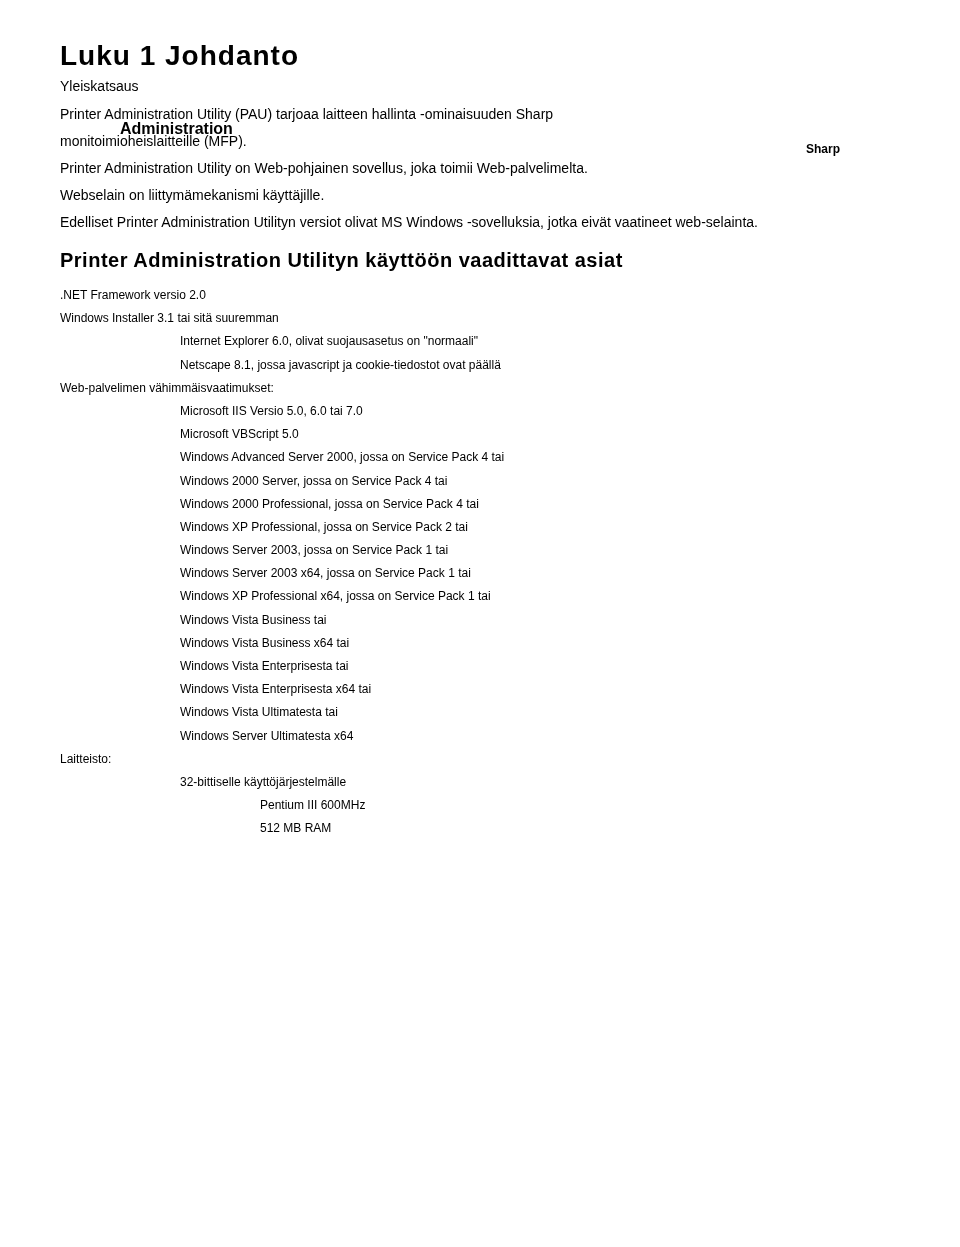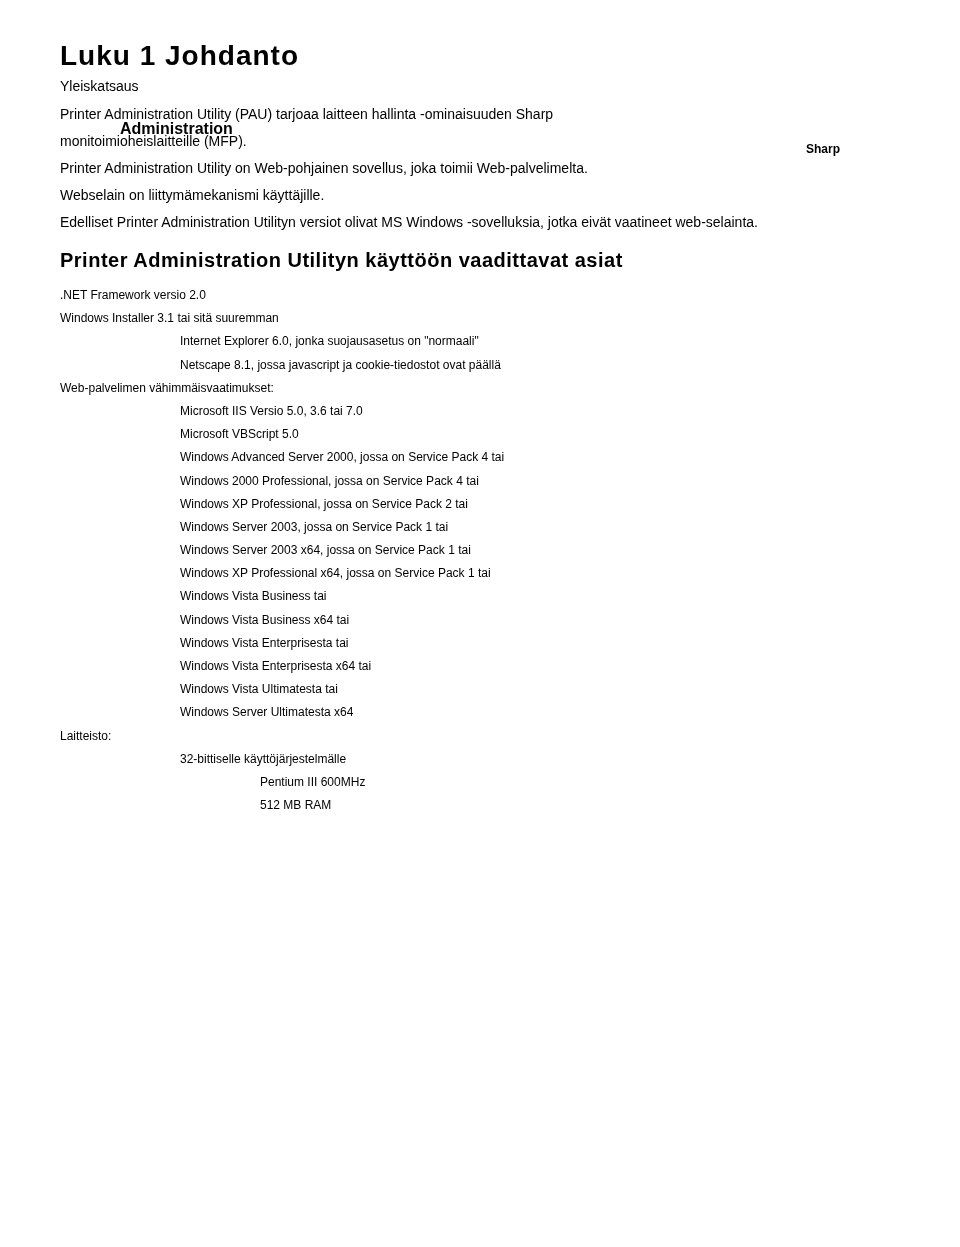--- a/index.html
+++ b/index.html
@@ -110,32 +110,33 @@
   <p class="intro-paragraph">Edelliset Printer Administration Utilityn versiot olivat MS Windows -sovelluksia, jotka eivät vaatineet web-selainta.</p>
 
   <h2 class="section-title">Printer Administration Utilityn käyttöön vaadittavat asiat</h2>
 
   <div class="content-block body-text">.NET Framework versio 2.0</div>
 
   <div class="content-block body-text">Windows Installer 3.1 tai sitä suuremman</div>
 
 
 
-  <div class="content-block body-text indent-1">Internet Explorer 6.0, jonka suojausasetus on "normaali"</div>
+  <div class="content-block body-text indent-1">Internet Explorer 6.0, olivat suojausasetus on "normaali"</div>
 
   <div class="content-block body-text indent-1">Netscape 8.1, jossa javascript ja cookie-tiedostot ovat päällä</div>
 
   <div class="content-block body-text">Web-palvelimen vähimmäisvaatimukset:</div>
 
-  <div class="content-block body-text indent-1">Microsoft IIS Versio 5.0, 3.6 tai 7.0</div>
+  <div class="content-block body-text indent-1">Microsoft IIS Versio 5.0, 6.0 tai 7.0</div>
 
   <div class="content-block body-text indent-1">Microsoft VBScript 5.0</div>
 
   <div class="content-block body-text indent-1">Windows Advanced Server 2000, jossa on Service Pack 4 tai</div>
 
+  <div class="content-block body-text indent-1">Windows 2000 Server, jossa on Service Pack 4 tai</div>
 
   <div class="content-block body-text indent-1">Windows 2000 Professional, jossa on Service Pack 4 tai</div>
 
   <div class="content-block body-text indent-1">Windows XP Professional, jossa on Service Pack 2 tai</div>
 
   <div class="content-block body-text indent-1">Windows Server 2003, jossa on Service Pack 1 tai</div>
 
   <div class="content-block body-text indent-1">Windows Server 2003 x64, jossa on Service Pack 1 tai</div>
 
   <div class="content-block body-text indent-1">Windows XP Professional x64, jossa on Service Pack 1 tai</div>

